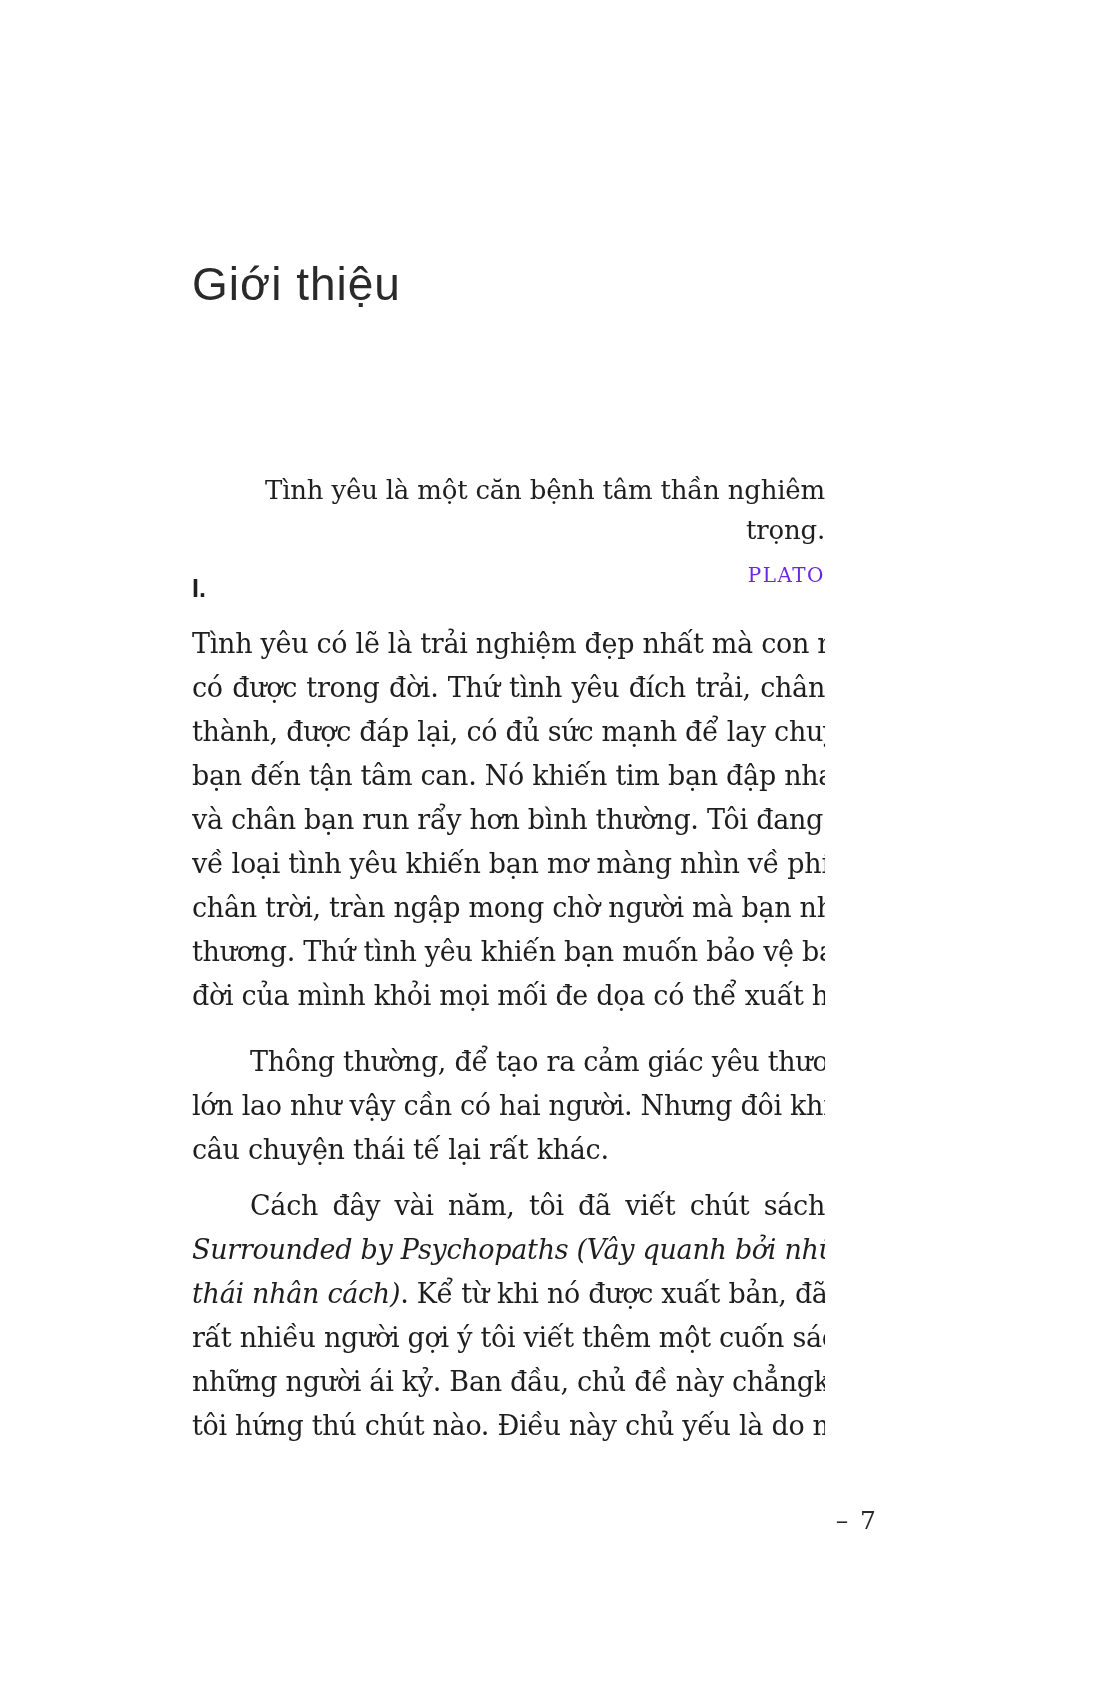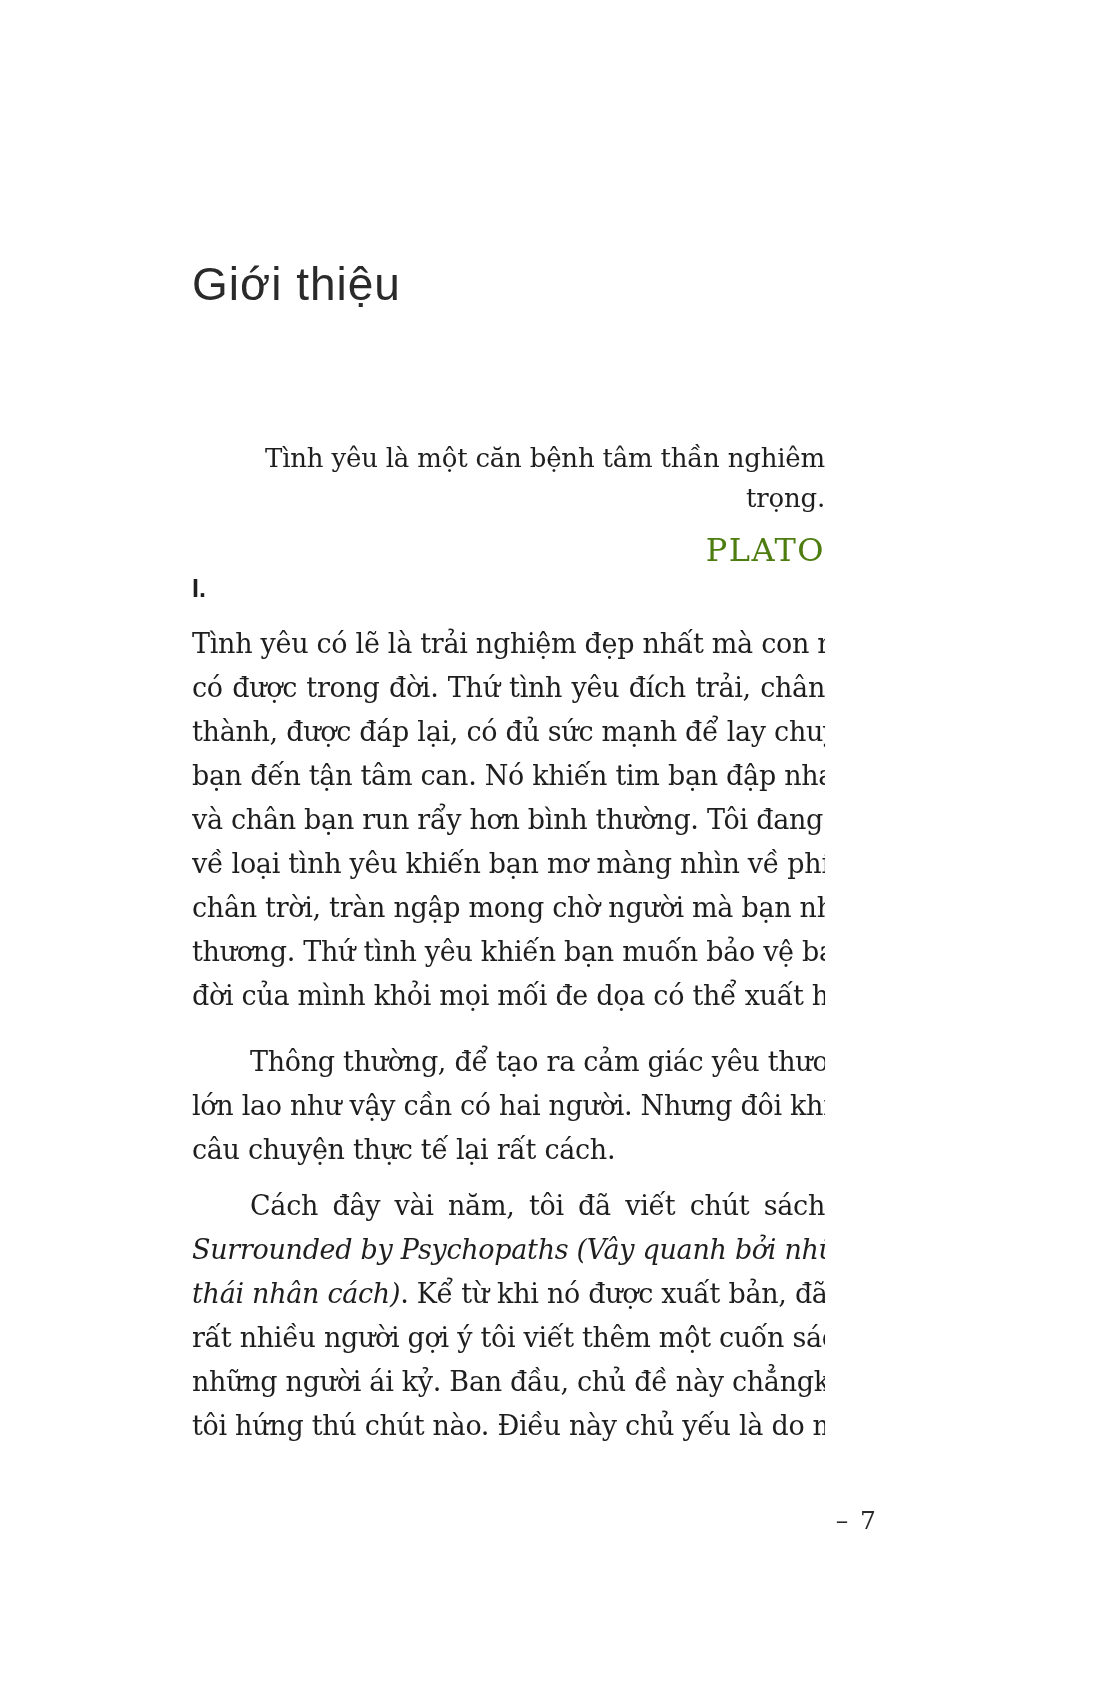--- a/index.html
+++ b/index.html
@@ -36,26 +36,27 @@
     top: 438px;
     left: 192px;
     width: 633px;
     text-align: right;
   }
   .epigraph .quote {
     font-size: 26px;
     line-height: 40px;
     letter-spacing: -0.2px;
     color: #1e1e1e;
+    margin-top: 32px;
   }
   .epigraph .attr {
     margin-top: 13px;
-    font-size: 32px;
+    font-size: 20px;
     letter-spacing: 1.5px;
-    color: #4d7c0f;
+    color: #6d28d9;
   }
 
   
   .section-label {
     position: absolute;
     top: 574px;
     left: 192px;
     font-family: "Liberation Sans", "DejaVu Sans", sans-serif;
     font-weight: bold;
     font-size: 25px;
@@ -122,21 +123,21 @@
         <div class="line"><span>bạn đến tận tâm can. Nó khiến tim bạn đập nhanh</span></div>
         <div class="line"><span>và chân bạn run rẩy hơn bình thường. Tôi đang nói</span></div>
         <div class="line"><span>về loại tình yêu khiến bạn mơ màng nhìn về phía</span></div>
         <div class="line"><span>chân trời, tràn ngập mong chờ người mà bạn nhớ</span></div>
         <div class="line"><span>thương. Thứ tình yêu khiến bạn muốn bảo vệ bạn</span></div>
         <div class="line last"><span>đời của mình khỏi mọi mối đe dọa có thể xuất hiện.</span></div>
       </div>
       <div class="para">
         <div class="line first-indent"><span>Thông thường, để tạo ra cảm giác yêu thương</span></div>
         <div class="line"><span>lớn lao như vậy cần có hai người. Nhưng đôi khi,</span></div>
-        <div class="line last"><span>câu chuyện thực tế lại rất cách.</span></div>
+        <div class="line last"><span>câu chuyện thái tế lại rất khác.</span></div>
       </div>
       <div class="para">
         <div class="line first-indent"><span>Cách đây vài năm, tôi đã viết chút sách</span></div>
         <div class="line"><span class="it">Surrounded by Psychopaths (Vây quanh bởi những kẻ</span></div>
         <div class="line"><span class="it">thái nhân cách)</span><span>. Kể từ khi nó được xuất bản, đã có</span></div>
         <div class="line"><span>rất nhiều người gợi ý tôi viết thêm một cuốn sách về</span></div>
         <div class="line"><span>những người ái kỷ. Ban đầu, chủ đề này chẳngkhiến</span></div>
         <div class="line last"><span>tôi hứng thú chút nào. Điều này chủ yếu là do mối</span></div>
       </div>
     </div>

